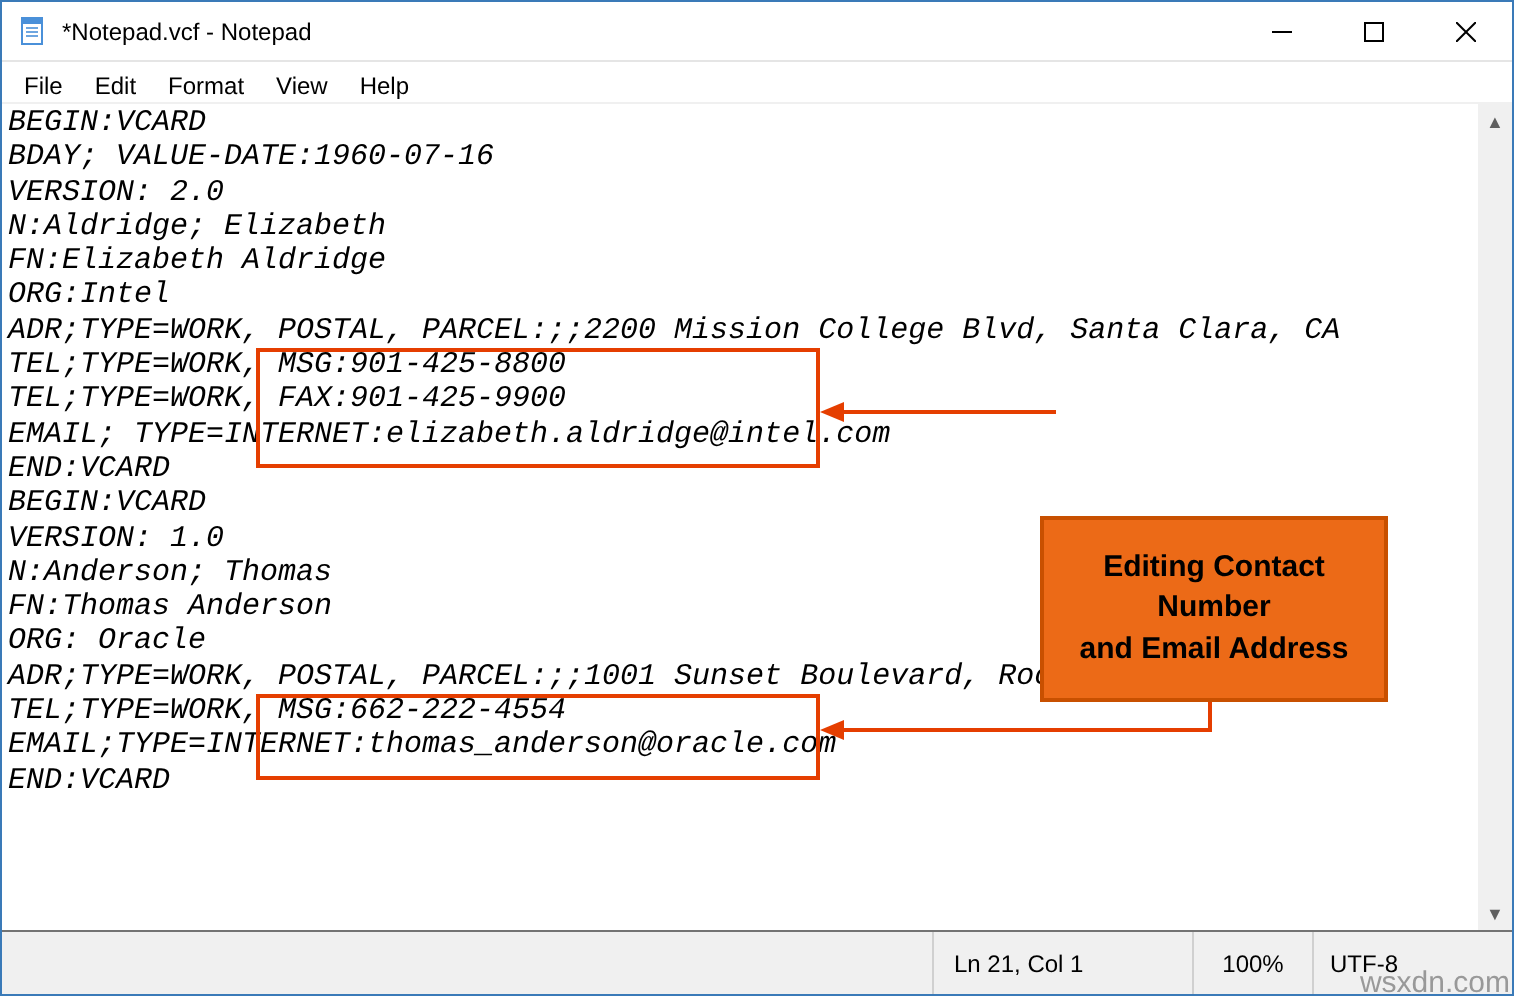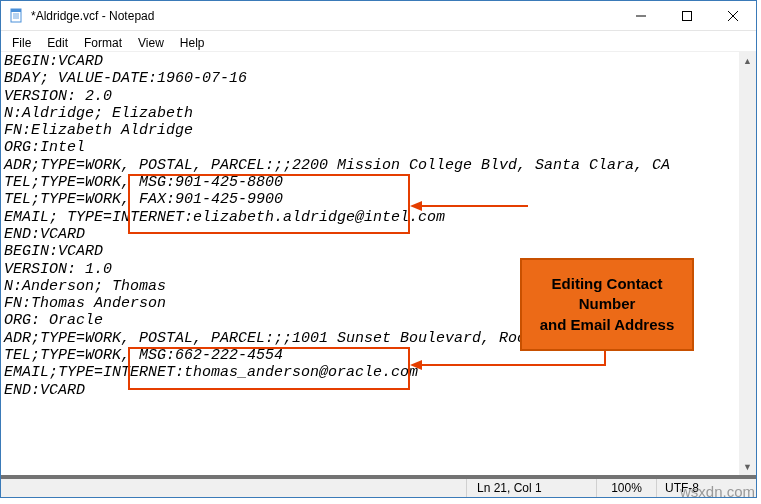--- a/index.html
+++ b/index.html
@@ -71,22 +71,22 @@
       position:absolute; right:0; top:0; bottom:0; width:17px;
       background:#f0f0f0;
       display:flex; flex-direction:column;
     }
     .vscroll .arrow {
       height:17px; display:flex;align-items:center;justify-content:center;
       color:#606060; font-size:9px;
     }
     .vscroll .track { flex:1; }
     .status-bar {
-      height: 22px;
-      border-top: 4px solid #737373;
+      height: 32px;
+      border-top: 1px solid #737373;
       display:flex; align-items:stretch;
       font-size: 12px;
       background:#f0f0f0;
     }
     .status-cell {
       border-left:1px solid #d0d0d0;
       display:flex; align-items:center;
       padding: 0 8px;
       color:#000;
     }
@@ -131,21 +131,21 @@
   <div class="title-bar">
     <span class="title-icon">
       <svg width="16" height="16" viewBox="0 0 16 16">
         <rect x="2" y="1" width="10" height="13" fill="#fff" stroke="#4a90d9"></rect>
         <rect x="2" y="1" width="10" height="3" fill="#4a90d9"></rect>
         <line x1="4" y1="6" x2="10" y2="6" stroke="#4a90d9" stroke-width="0.8"></line>
         <line x1="4" y1="8" x2="10" y2="8" stroke="#4a90d9" stroke-width="0.8"></line>
         <line x1="4" y1="10" x2="10" y2="10" stroke="#4a90d9" stroke-width="0.8"></line>
       </svg>
     </span>
-    <span class="title-text">*Aldridge.vcf - Notepad</span>
+    <span class="title-text">*Notepad.vcf - Notepad</span>
     <span class="title-spacer"></span>
     <div class="win-ctrl">
       <svg width="10" height="10">
           <line x1="0" y1="5" x2="10" y2="5" stroke="#000" stroke-width="1"></line>
         </svg>
     </div>
     <div class="win-ctrl">
       <svg width="10" height="10">
           <rect x="0.5" y="0.5" width="9" height="9" fill="none" stroke="#000" stroke-width="1"></rect>
         </svg>

